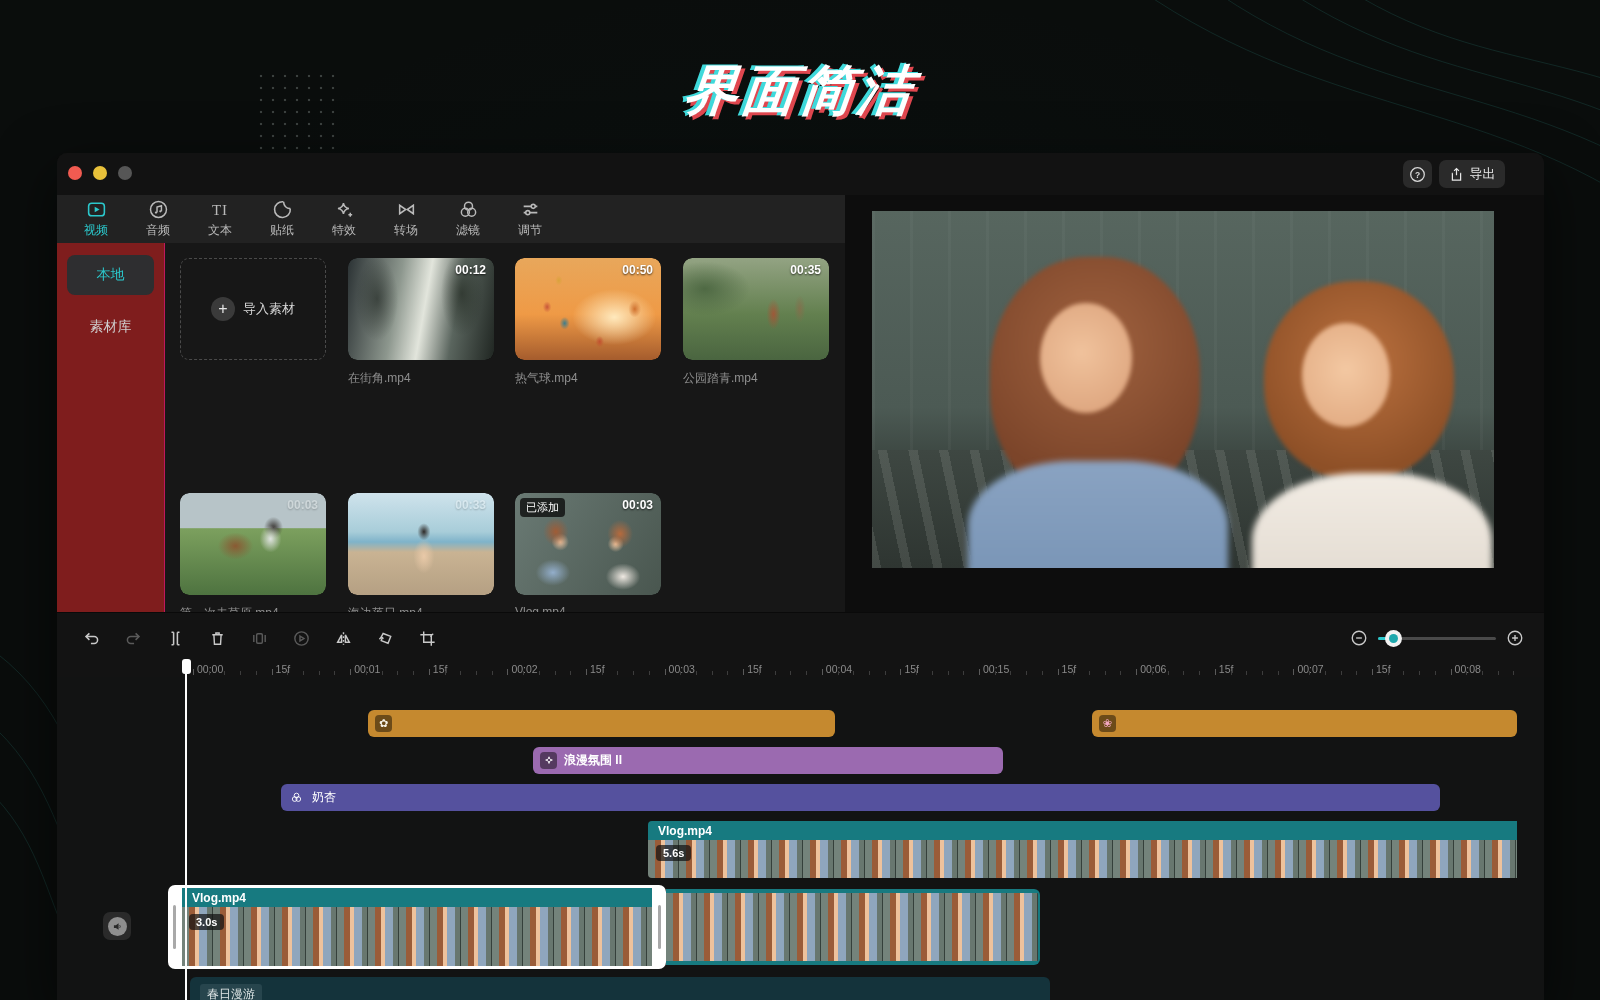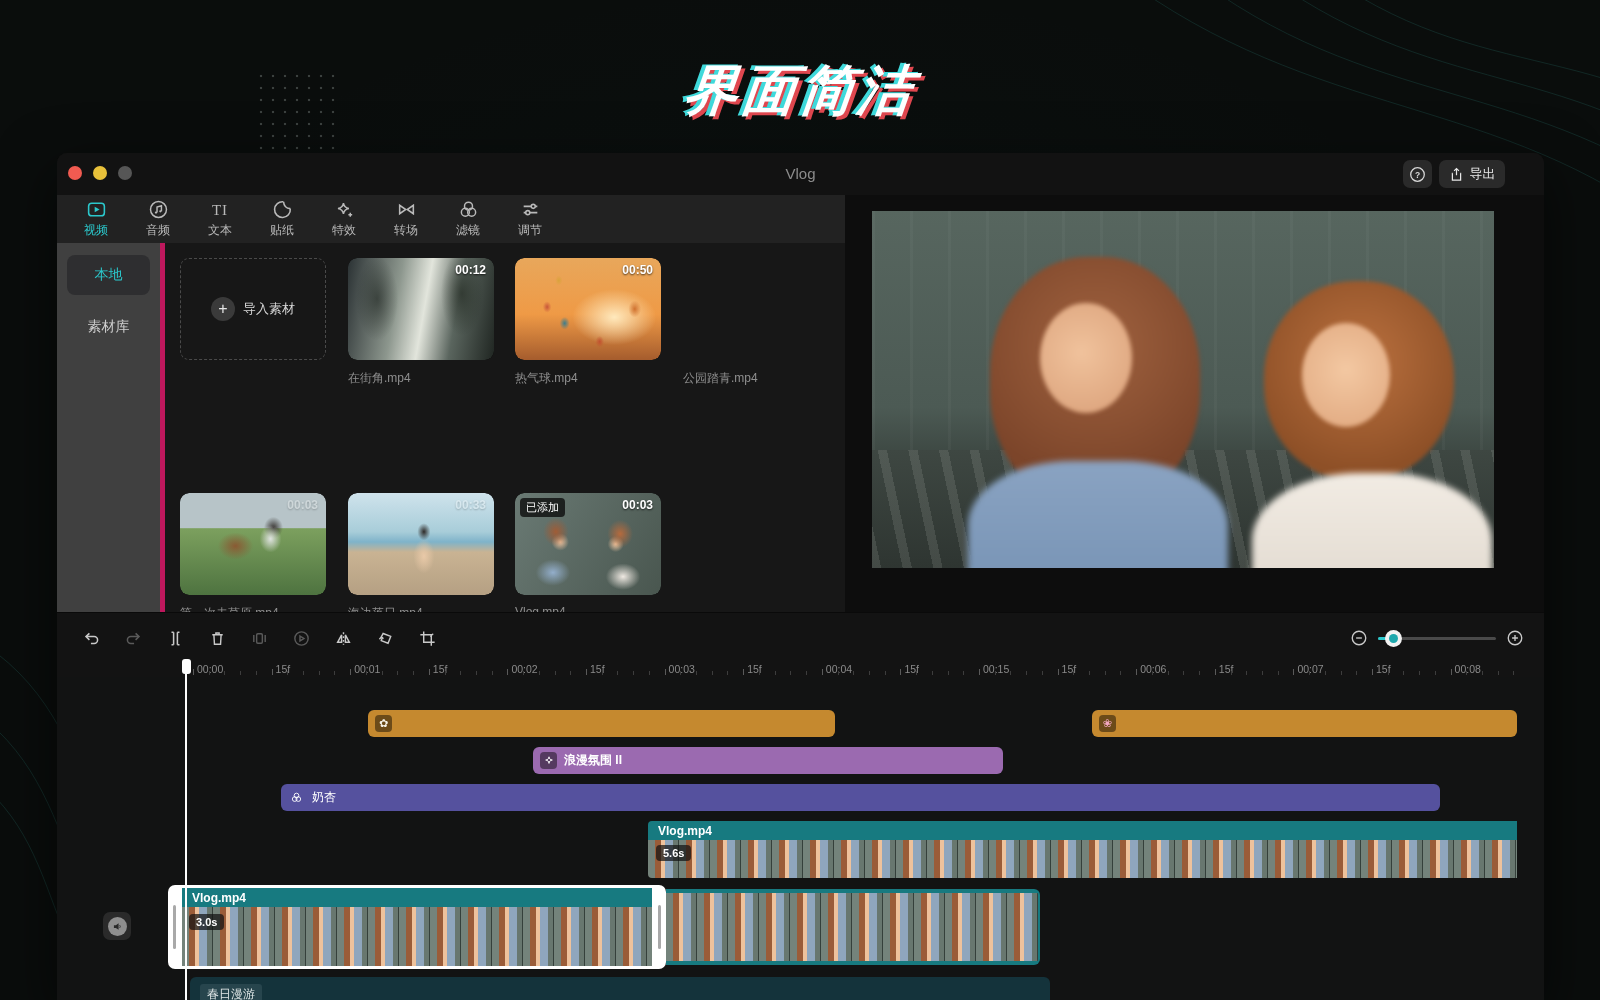--- a/index.html
+++ b/index.html
@@ -35,21 +35,21 @@
   .tabbar { position:absolute; left:0; top:42px; width:788px; height:48px; background:#222222;
     display:flex; align-items:center; padding-left:8px; }
   .tab { width:62px; display:flex; flex-direction:column; align-items:center; gap:2px;
     color:#b9b9b9; font-size:12px; cursor:default; }
   .tab .ti { font-family:"Liberation Serif","DejaVu Serif",serif; font-size:15px; line-height:20px; letter-spacing:1px; }
   .tab.active { color:#2bc8cc; }
   .tab svg { display:block; }
 
   
   .media-panel { position:absolute; left:0; top:90px; width:788px; height:369px; background:#171717; }
-  .side { position:absolute; left:0; top:0; width:108px; height:100%; background:#404040; border-right:5px solid #be185d; }
+  .side { position:absolute; left:0; top:0; width:108px; height:100%; background:#7f1d1d; border-right:1px solid #be185d; }
   .side-item { margin:12px 10px 0; height:40px; border-radius:8px; display:flex; align-items:center;
     justify-content:center; font-size:14px; color:#cfcfcf; }
   .side-item.active { background:#2e2e30; color:#2bc8cc; }
   .grid { position:absolute; left:108px; top:0; right:0; bottom:0; }
   .import-tile { position:absolute; left:15px; top:15px; width:146px; height:102px; border:1.5px dashed #4a4a4a;
     border-radius:9px; display:flex; align-items:center; justify-content:center; gap:8px; color:#d7d7d7; font-size:13px; }
   .plus-circle { width:24px; height:24px; border-radius:50%; background:#3a3a3a; color:#e6e6e6;
     display:flex; align-items:center; justify-content:center; font-size:16px; line-height:1; }
   .thumb { position:absolute; width:146px; height:102px; border-radius:9px; background:#0c0c0c; overflow:hidden; }
   .thumb-img { position:absolute; inset:0; border-radius:9px; }
@@ -201,21 +201,20 @@
   </svg>
   <div class="dots"></div>
   <div class="page-title">界面简洁</div>
 
   <div class="window">
 
     <div class="titlebar">
       <span class="tl-dot tl-red"></span>
       <span class="tl-dot tl-yellow"></span>
       <span class="tl-dot tl-gray"></span>
-      <div class="win-title">Vlog</div>
       <div class="tb-btn help-btn">
         <svg width="17" height="17" viewBox="0 0 20 20">
           <circle cx="10" cy="10" r="8" fill="none" stroke="#d8d8d8" stroke-width="1.5"></circle>
           <text x="10" y="14" text-anchor="middle" font-size="10" fill="#d8d8d8" font-weight="bold">?</text>
         </svg>
       </div>
       <div class="tb-btn export-btn">
         <svg width="15" height="15" viewBox="0 0 20 20" fill="none" stroke="#e8e8e8" stroke-width="1.6">
           <path d="M10 2.5V11"></path>
             <path d="M6.8 5.2L10 2.2l3.2 3"></path>
@@ -312,20 +311,24 @@
       <div class="thumb" style="left: 183px; top: 15px;">
             <div class="thumb-img v-street"></div>
             <span class="thumb-dur">00:12</span>
           </div>
           <div class="thumb-name" style="left: 183px; top: 127px;">在街角.mp4</div>
           <div class="thumb" style="left: 350px; top: 15px;">
             <div class="thumb-img v-balloon"></div>
             <span class="thumb-dur">00:50</span>
           </div>
           <div class="thumb-name" style="left: 350px; top: 127px;">热气球.mp4</div>
+          <div class="thumb" style="left: 518px; top: 15px;">
+            <div class="thumb-img v-park"></div>
+            <span class="thumb-dur">00:35</span>
+          </div>
           <div class="thumb-name" style="left: 518px; top: 127px;">公园踏青.mp4</div>
           <div class="thumb" style="left: 15px; top: 250px;">
             <div class="thumb-img v-grassland"></div>
             <span class="thumb-dur dim">00:03</span>
           </div>
           <div class="thumb-name" style="left: 15px; top: 362px;">第一次去草原.mp4</div>
           <div class="thumb" style="left: 183px; top: 250px;">
             <div class="thumb-img v-beach"></div>
             <span class="thumb-dur dim">00:33</span>
           </div>

